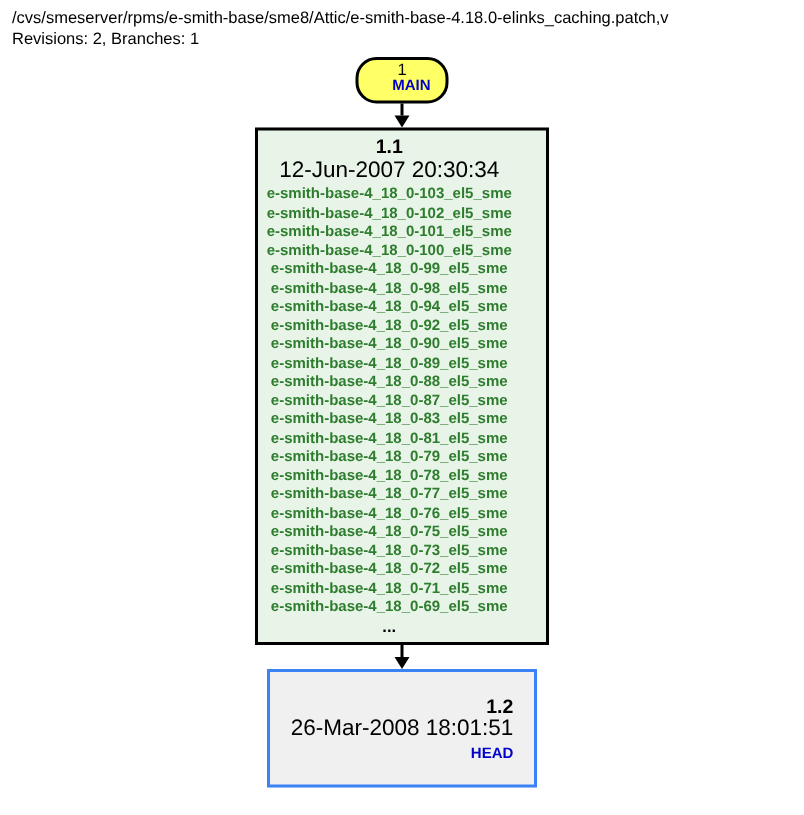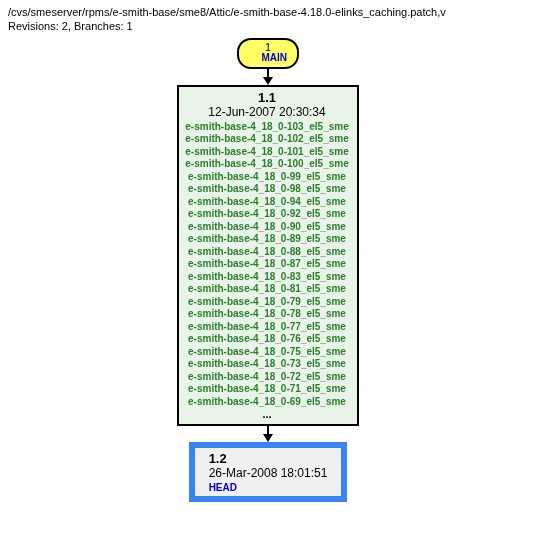--- a/index.html
+++ b/index.html
@@ -46,51 +46,51 @@
     text-align: right;
   }
   .connector {
     width: 2px;
     background: #000;
     height: 10px;
   }
   .rev-box {
     border: 2px solid #000;
     background: #e8f4e8;
-    padding: 3px 8px 3px 6px;
+    padding: 3px 23px 3px 6px;
     text-align: center;
   }
   .rev-num {
     font-size: 13px;
     font-weight: bold;
     line-height: 1.2;
   }
   .rev-ts {
-    font-size: 12px;
+    font-size: 15px;
     line-height: 1.1;
     margin-bottom: 2px;
   }
   .tag-list {
     font-size: 10px;
     color: #2e7d2e;
     font-weight: bold;
     line-height: 1.25;
     text-align: center;
   }
   .ellips {
     font-size: 11px;
     font-weight: bold;
     color: #000;
     line-height: 1.2;
   }
   .dead-box {
-    border: 6px solid #3b82f6;
+    border: 2px solid #3b82f6;
     background: #f0f0f0;
-    padding: 3px 14px;
-    text-align: left;
+    padding: 15px 14px;
+    text-align: right;
     min-width: 90px;
   }
   .head-label {
     font-size: 10px;
     font-weight: bold;
     color: #0000cc;
     line-height: 1.1;
   }
   .arrow-wrap {
     display:flex;

